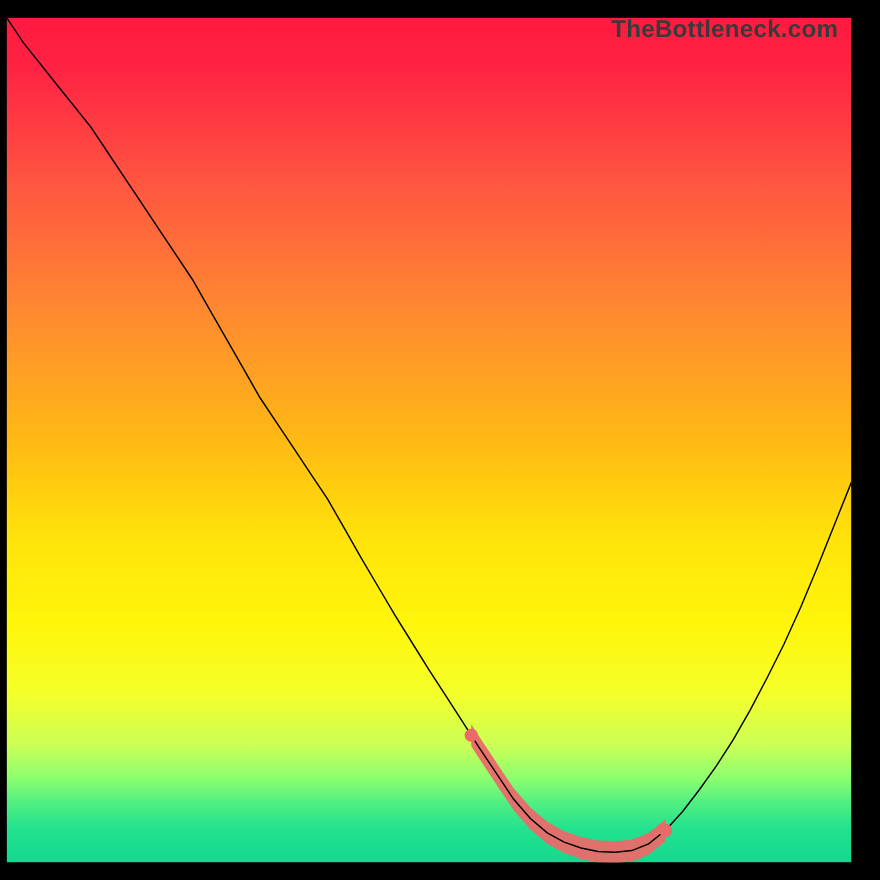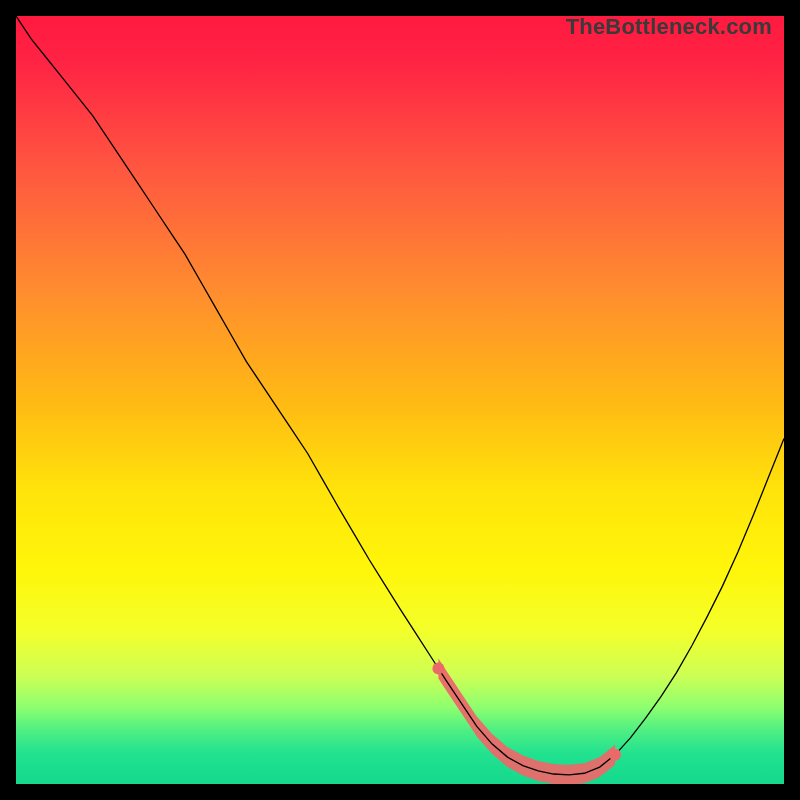--- a/index.html
+++ b/index.html
@@ -6,21 +6,21 @@
     margin: 0;
     padding: 0;
     width: 800px;
     height: 800px;
     background: #000000;
     overflow: hidden;
     font-family: Arial, Helvetica, sans-serif;
   }
   .frame {
     position: absolute;
-    left: 16px;
+    left: 6px;
     top: 16px;
     width: 768px;
     height: 768px;
     background: #000;
   }
   .gradient {
     position: absolute;
     left: 0;
     top: 0;
     width: 768px;

